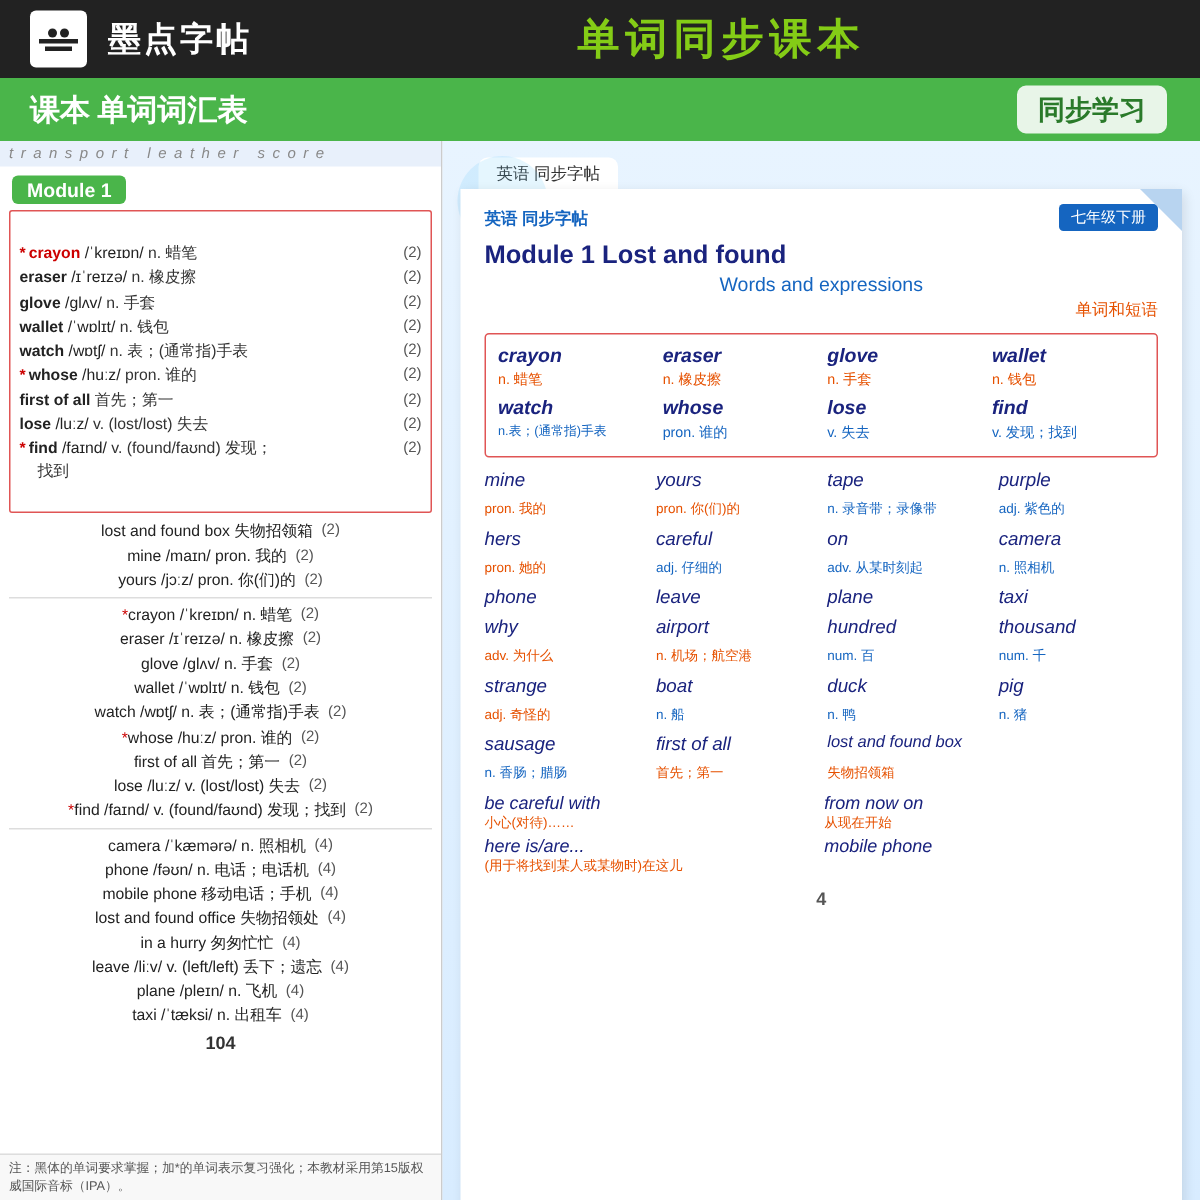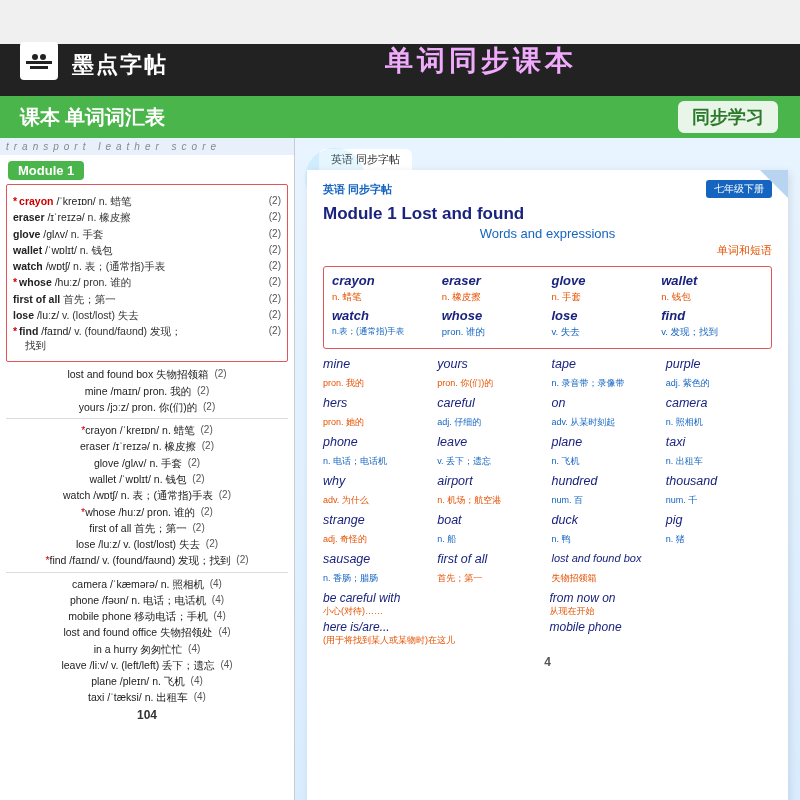--- a/index.html
+++ b/index.html
@@ -11,24 +11,23 @@
       font-family: Arial, sans-serif;
       position: relative;
     }
 
     
     .top-header {
       background: #222;
       width: 100%;
       height: 52px;
       display: flex;
-      align-items: flex-end;
-      padding: 16px 20px;
+      align-items: center;
+      padding: 4px 20px;
       gap: 14px;
-      margin-top: 44px;
     }
     .logo-box {
       width: 38px;
       height: 38px;
       background: #fff;
       border-radius: 4px;
       display: flex;
       align-items: center;
       justify-content: center;
       flex-direction: column;
@@ -45,21 +44,21 @@
     }
     .logo-stroke { width: 26px; height: 3px; background: #222; }
     .brand-name {
       color: #fff;
       font-size: 22px;
       font-weight: bold;
       font-family: 'SimHei', serif;
       letter-spacing: 2px;
     }
     .header-title {
-      color: #f0abfc;
+      color: #84cc16;
       font-size: 28px;
       font-weight: bold;
       font-family: Liberation Sans, sans-serif;
       flex: 1;
       text-align: center;
       letter-spacing: 4px;
     }
 
     
     .green-banner {
@@ -122,21 +121,21 @@
       font-weight: bold;
       border-radius: 4px;
       display: inline-block;
       padding: 2px 10px;
       margin: 6px 8px 4px 8px;
     }
 
     .vocab-box {
       border: 1.5px solid #e05555;
       margin: 0 6px 4px 6px;
-      padding: 8px 6px;
+      padding: 20px 6px;
       border-radius: 2px;
     }
 
     .vocab-item {
       display: flex;
       justify-content: space-between;
       align-items: flex-start;
       font-size: 10.5px;
       line-height: 1.55;
       color: #222;
@@ -619,26 +618,20 @@
           <span class="wt-def-blue">adv. 从某时刻起</span>
           <span class="wt-def-blue">n. 照相机</span>
         </div>
 
         <div class="word-table-row">
           <span class="wt-word">phone</span>
           <span class="wt-word">leave</span>
           <span class="wt-word">plane</span>
           <span class="wt-word">taxi</span>
         </div>
-        <div class="word-table-row">
-          <span class="wt-def-blue">n. 电话；电话机</span>
-          <span class="wt-def-blue">v. 丢下；遗忘</span>
-          <span class="wt-def-blue">n. 飞机</span>
-          <span class="wt-def-blue">n. 出租车</span>
-        </div>
 
         <div class="word-table-row">
           <span class="wt-word">why</span>
           <span class="wt-word">airport</span>
           <span class="wt-word">hundred</span>
           <span class="wt-word">thousand</span>
         </div>
         <div class="word-table-row">
           <span class="wt-def">adv. 为什么</span>
           <span class="wt-def">n. 机场；航空港</span>

